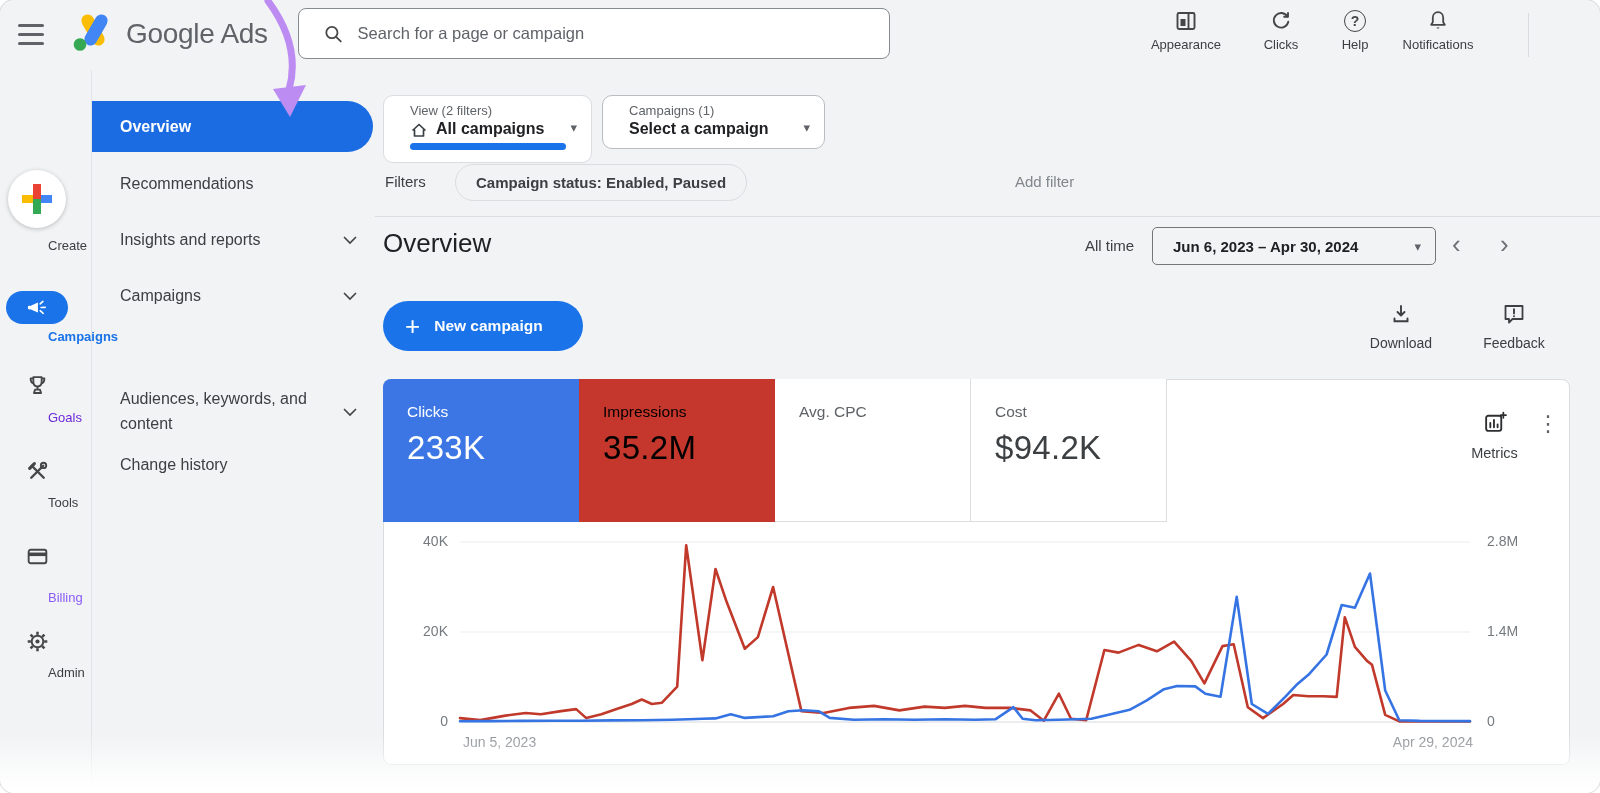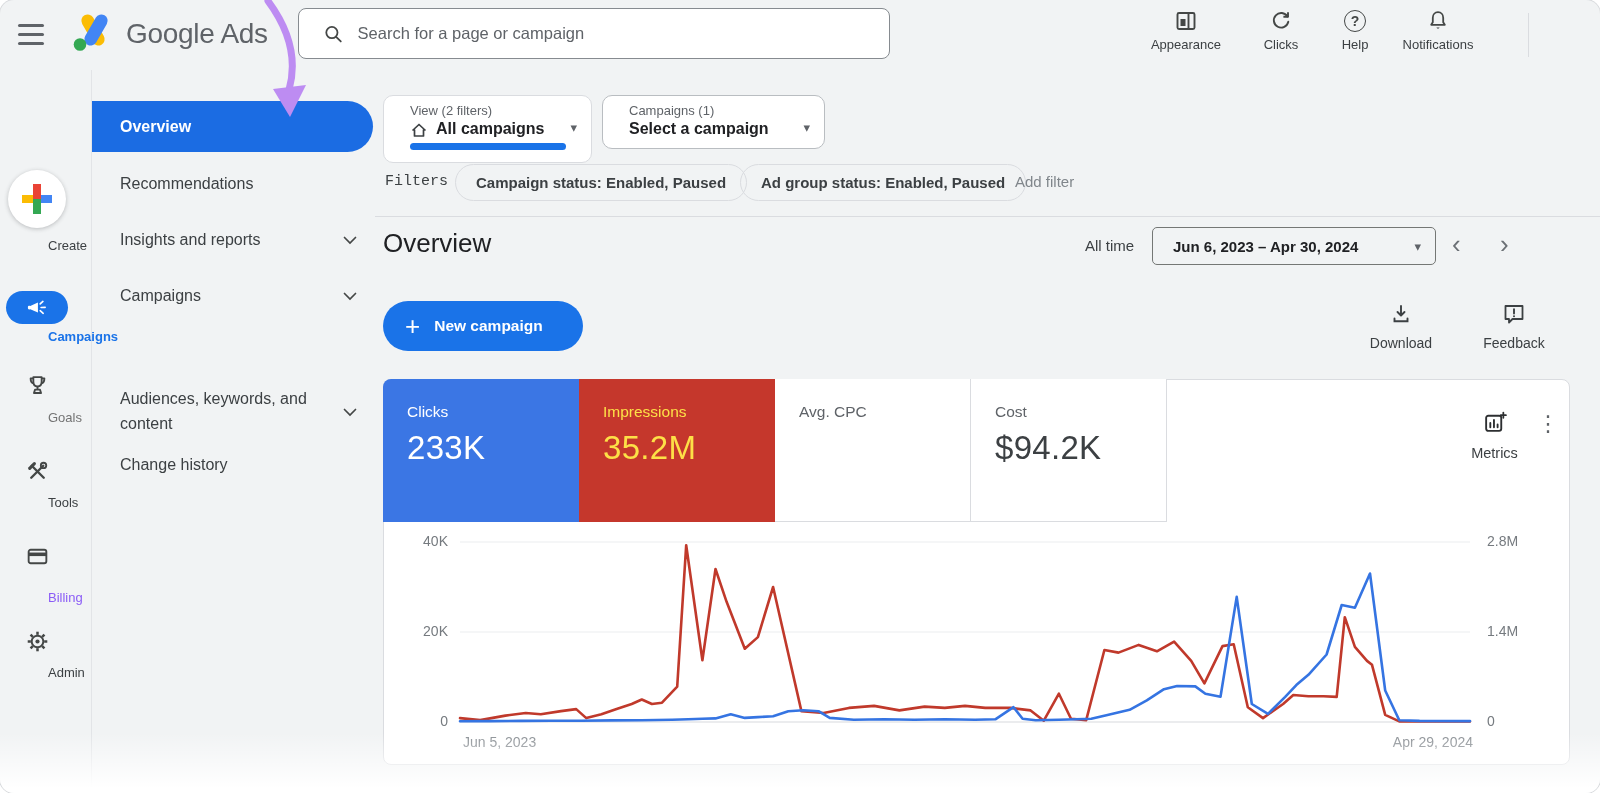--- a/index.html
+++ b/index.html
@@ -174,21 +174,21 @@
       <svg width="25" height="25" viewBox="0 0 24 24">
         <g fill="none" stroke="#444746" stroke-width="1.8" stroke-linejoin="round">
           <path d="M8 4 h8 v4.2 c0 3-1.8 4.8-4 4.8 s-4-1.8-4-4.8 z"></path>
           <path d="M8 5.2 H5.4 c0 3 1.1 4.4 2.9 4.7"></path>
           <path d="M16 5.2 h2.6 c0 3-1.1 4.4-2.9 4.7"></path>
           <path d="M12 13 v3"></path>
           <path d="M9.6 16 h4.8 l1 3.2 h-6.8 z"></path>
         </g>
       </svg>
     </div>
-    <div class="abs rail-lbl" style="top:340px;font-size:13px;color:#737373;">Goals</div>
+    <div class="abs rail-lbl" style="top:340px;font-size:13px;color:#6d28d9;">Goals</div>
 
     <div class="abs" style="left:25px;top:389px;">
       <svg width="25" height="25" viewBox="0 0 24 24">
         <g stroke="#444746" fill="none" stroke-linecap="round">
           <path d="M6.5 6.5 L18 18" stroke-width="2.3"></path>
           <path d="M4.5 9 L9 4.5" stroke-width="3"></path>
           <path d="M17.5 6.5 L6 18" stroke-width="2.3"></path>
           <circle cx="17.8" cy="6.2" r="2.6" stroke-width="1.8"></circle>
         </g>
       </svg>
@@ -270,26 +270,23 @@
     <div class="dd-caret" style="right:14px;">▾</div>
     <div class="dd-accent" style="width:156px;"></div>
   </div>
 
   <div class="abs dropdown" style="left:602px;top:95px;width:223px;height:54px;border-color:#b9bdc1;">
     <div class="dd-label">Campaigns (1)</div>
     <div class="dd-value">Select a campaign</div>
     <div class="dd-caret" style="right:14px;">▾</div>
   </div>
 
-  <div class="abs" style="left:385px;top:173px;font-size:15px;color:#3c4043;font-family:Liberation Mono, monospace;">Filters</div>
+  <div class="abs" style="left:385px;top:173px;font-size:15px;color:#3c4043;">Filters</div>
   <div class="abs chip" style="left:455px;">
     <span>Campaign status: Enabled, Paused</span>
-  </div>
-  <div class="abs chip" style="left:740px;">
-    <span>Ad group status: Enabled, Paused</span>
   </div>
   <div class="abs muted" style="left:1015px;top:173px;font-size:15px;">Add filter</div>
 
   <div class="abs h-divider"></div>
 
   <div class="abs page-title">Overview</div>
 
   <div class="abs" style="left:1085px;top:237px;font-size:15px;color:#3c4043;">All time</div>
   <div class="abs datebox">
     <span class="dtext">Jun 6, 2023 – Apr 30, 2024</span>
@@ -319,21 +316,21 @@
     </svg>
     <div class="lbl">Feedback</div>
   </div>
 
   <div class="abs" id="card"></div>
 
   <div class="abs cell" style="left: 383px; border-radius: 8px 0px 0px; background: rgb(59, 118, 228); color: rgb(255, 255, 255);">
     <div class="clabel">Clicks</div>
     <div class="cvalue">233K</div>
   </div>
-  <div class="abs cell" style="left: 579px; background: rgb(197, 55, 44); color: #fde047;">
+  <div class="abs cell" style="left: 579px; background: rgb(197, 55, 44); color: #000000;">
     <div class="clabel">Impressions</div>
     <div class="cvalue">35.2M</div>
   </div>
   <div class="abs cell cell-border" style="left: 775px; background: rgb(255, 255, 255); color: rgb(60, 64, 67);">
     <div class="clabel" style="color:#5f6368;">Avg. CPC</div>
   </div>
   <div class="abs cell cell-border" style="left: 971px; background: rgb(255, 255, 255); color: rgb(60, 64, 67);">
     <div class="clabel" style="color:#5f6368;">Cost</div>
     <div class="cvalue">$94.2K</div>
   </div>

